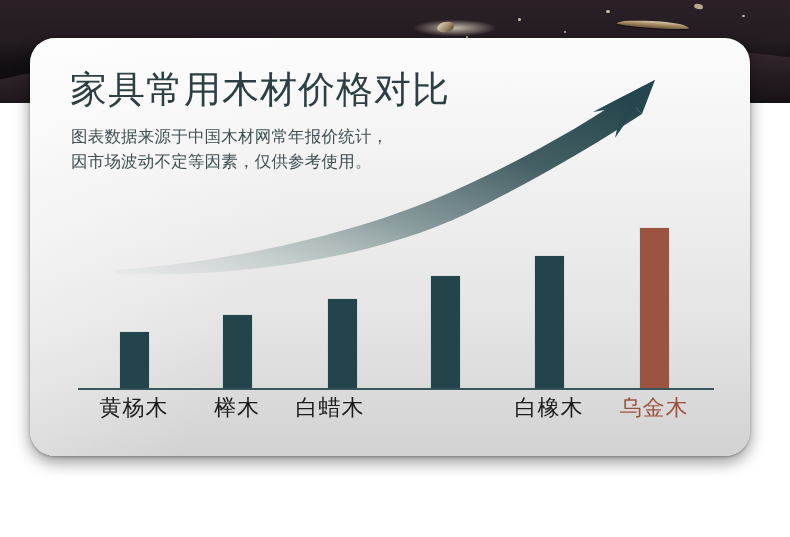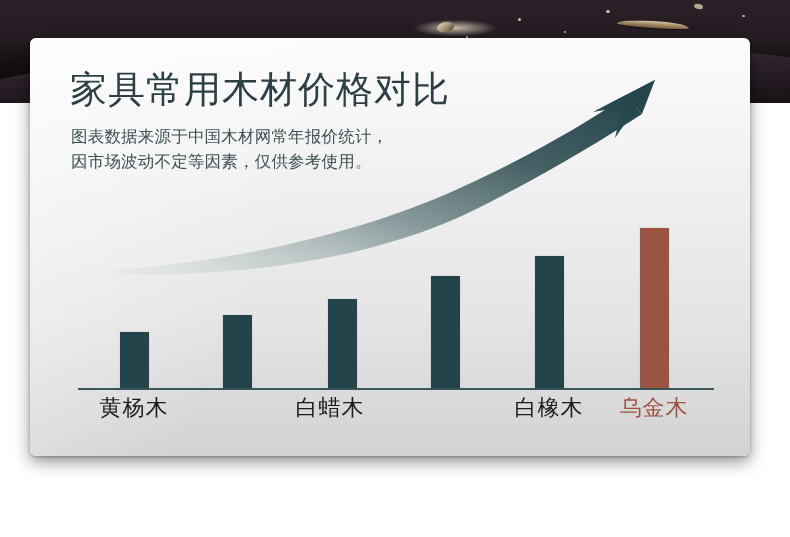--- a/index.html
+++ b/index.html
@@ -74,21 +74,21 @@
     background: #ffffff;
   }
 
   
   #card {
     position: absolute;
     left: 30px;
     top: 38px;
     width: 720px;
     height: 418px;
-    border-radius: 6px;
+    border-radius: 25px;
     background: linear-gradient(180deg,
         #fcfcfc 0%,
         #f6f6f6 18%,
         #ededed 44%,
         #e4e4e4 68%,
         #d9d9d9 88%,
         #d2d2d2 100%);
     box-shadow: 0 6px 16px rgba(0,0,0,0.42), 0 1px 3px rgba(0,0,0,0.28);
     overflow: hidden;
   }
@@ -241,18 +241,19 @@
       <div id="axis"></div>
 
       <div class="bar" style="left:90px; top:264px; height:56px;"></div>
       <div class="bar" style="left:193px; top:247px; height:73px;"></div>
       <div class="bar" style="left:298px; top:231px; height:89px;"></div>
       <div class="bar" style="left:401px; top:208px; height:112px;"></div>
       <div class="bar" style="left:505px; top:188px; height:132px;"></div>
       <div class="bar accent" style="left:610px; top:160px; height:160px;"></div>
 
       <div class="cat-label" style="left:44px;">黄杨木</div>
+      <div class="cat-label" style="left:147px;">榉木</div>
       <div class="cat-label" style="left:240px;">白蜡木</div>
       <div class="cat-label" style="left:459px;">白橡木</div>
       <div class="cat-label accent" style="left:564px;">乌金木</div>
     </div>
   </div>
 </div>
 
 </body></html>

